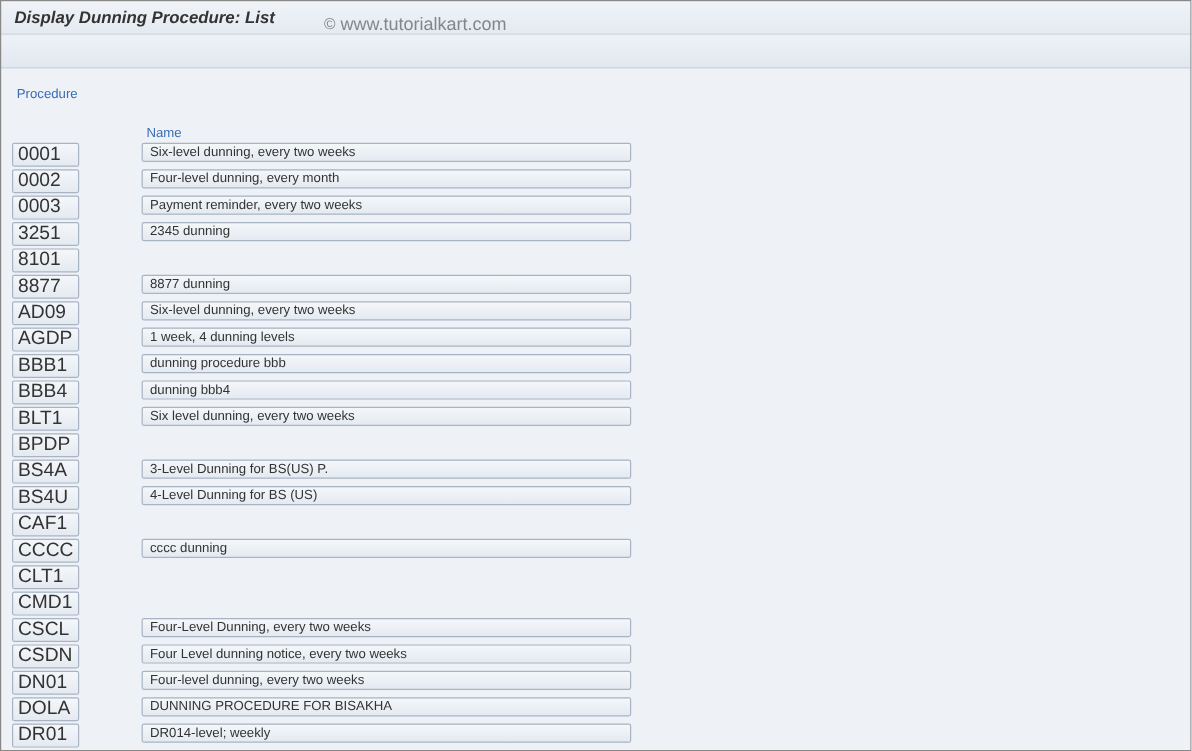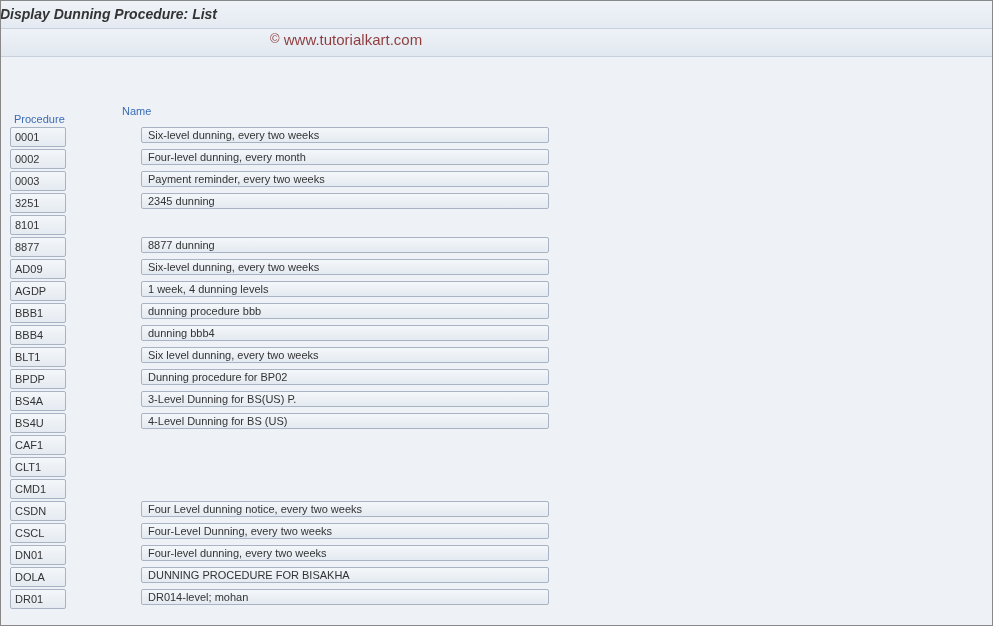--- a/index.html
+++ b/index.html
@@ -12,37 +12,37 @@
       font-size: 11px;
       background: #eef1f6;
       width: 993px;
       height: 626px;
       overflow: hidden;
       position: relative;
     }
     .title-bar {
       background: linear-gradient(to bottom, #f0f4f9, #e4eaf1);
       border-bottom: 1px solid #c8d0dc;
-      padding: 6px 0;
+      padding: 6px 12px;
       font-size: 14px;
       font-weight: bold;
       font-style: italic;
       color: #333;
     }
     .toolbar {
       background: linear-gradient(to bottom, #eef2f8, #e2e8f0);
       height: 28px;
       border-bottom: 1px solid #c8d0dc;
       position: relative;
     }
     .watermark {
       position: absolute;
-      top: 31px;
+      top: 12px;
       left: 270px;
-      color: #7f1d1d;
+      color: #737373;
       font-size: 15px;
       opacity: 0.85;
       font-family: Arial, sans-serif;
       z-index: 100;
       pointer-events: none;
     }
     .watermark-c {
       font-size: 13px;
       vertical-align: top;
     }
@@ -53,61 +53,59 @@
     .headers {
       display: flex;
       margin-bottom: 2px;
       padding-left: 2px;
     }
     .header-proc {
       width: 98px;
       color: #3a6cb5;
       font-size: 11px;
       padding-left: 2px;
-      margin-top: 40px;
     }
     .header-name {
       width: 400px;
       color: #3a6cb5;
       font-size: 11px;
       padding-left: 12px;
       margin-top: 32px;
     }
     .row {
       display: flex;
       margin-bottom: 1px;
       height: 21px;
     }
     .proc-cell {
       width: 56px;
       height: 20px;
       background: linear-gradient(to bottom, #f4f7fa, #e4eaf1);
       border: 1px solid #a8b4c4;
       border-radius: 2px;
       padding: 2px 4px;
-      font-size: 11px;
+      font-size: 16px;
       color: #333;
       margin-right: 52px;
       display: flex;
       align-items: center;
     }
     .name-cell {
       width: 408px;
       height: 16px;
       background: linear-gradient(to bottom, #f4f7fa, #e4eaf1);
       border: 1px solid #a8b4c4;
       border-radius: 2px;
       padding: 2px 6px;
       font-size: 11px;
       color: #333;
       display: flex;
       align-items: center;
       overflow: hidden;
       white-space: nowrap;
-      margin-left: 23px;
     }
     .outer-border {
       border: 1px solid #888;
       width: 993px;
       height: 626px;
       position: absolute;
       top: 0;
       left: 0;
       pointer-events: none;
     }
@@ -170,55 +168,58 @@
       <div class="row">
         <div class="proc-cell">BBB4</div>
         <div class="name-cell">dunning bbb4</div>
       </div>
       <div class="row">
         <div class="proc-cell">BLT1</div>
         <div class="name-cell">Six level dunning, every two weeks</div>
       </div>
       <div class="row">
         <div class="proc-cell">BPDP</div>
-        <div class="name-cell">Dunning procedure for BP02</div>
       </div>
       <div class="row">
         <div class="proc-cell">BS4A</div>
         <div class="name-cell">3-Level Dunning for BS(US) P.</div>
       </div>
       <div class="row">
         <div class="proc-cell">BS4U</div>
         <div class="name-cell">4-Level Dunning for BS (US)</div>
       </div>
       <div class="row">
         <div class="proc-cell">CAF1</div>
       </div>
       <div class="row">
+        <div class="proc-cell">CCCC</div>
+        <div class="name-cell">cccc dunning</div>
+      </div>
+      <div class="row">
         <div class="proc-cell">CLT1</div>
       </div>
       <div class="row">
         <div class="proc-cell">CMD1</div>
+      </div>
+      <div class="row">
+        <div class="proc-cell">CSCL</div>
+        <div class="name-cell">Four-Level Dunning, every two weeks</div>
       </div>
       <div class="row">
         <div class="proc-cell">CSDN</div>
         <div class="name-cell">Four Level dunning notice, every two weeks</div>
       </div>
       <div class="row">
-        <div class="proc-cell">CSCL</div>
-        <div class="name-cell">Four-Level Dunning, every two weeks</div>
-      </div>
-      <div class="row">
         <div class="proc-cell">DN01</div>
         <div class="name-cell">Four-level dunning, every two weeks</div>
       </div>
       <div class="row">
         <div class="proc-cell">DOLA</div>
         <div class="name-cell">DUNNING PROCEDURE FOR BISAKHA</div>
       </div>
       <div class="row">
         <div class="proc-cell">DR01</div>
-        <div class="name-cell">DR014-level; mohan</div>
+        <div class="name-cell">DR014-level; weekly</div>
       </div>
     </div>
 </div>
 
 <div class="outer-border"></div>
 
 </body></html>

